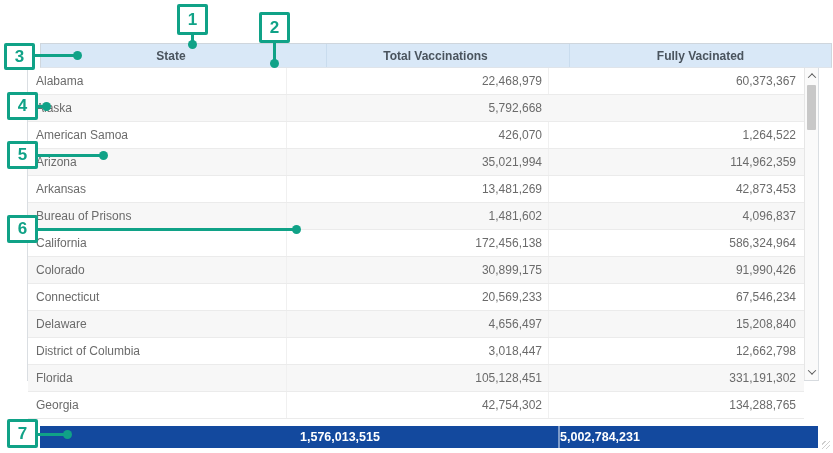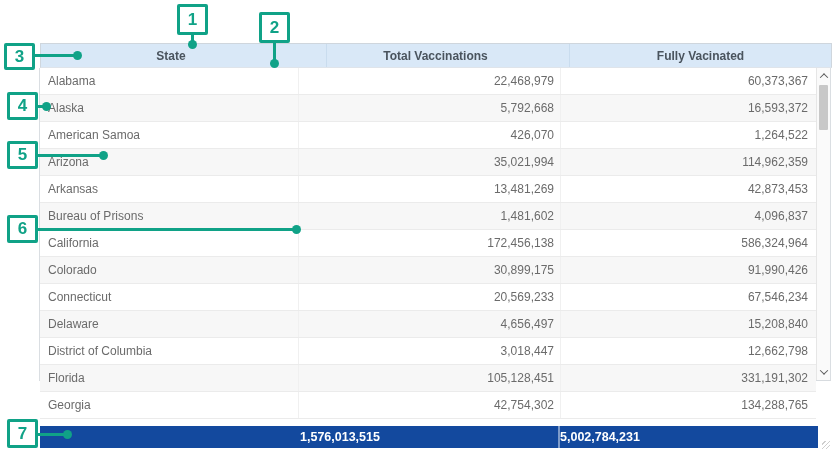--- a/index.html
+++ b/index.html
@@ -18,21 +18,21 @@
   }
   .thcell {
     display:flex; align-items:center; justify-content:center;
     font-size:12px; font-weight:700; color:#4a545e; box-sizing:border-box;
   }
   .thcell.h1 { width:260px; }
   .thcell.h2 { width:262px; border-left:1px solid #c9dcee; }
   .thcell.h3 { flex:1; border-left:1px solid #c9dcee; }
 
   .tbody {
-    position:absolute; left:39px; top:68px; width:792px; height:313px;
+    position:absolute; left:27px; top:68px; width:792px; height:313px;
     box-sizing:border-box; border-left:1px solid #dadee2; border-right:1px solid #dadee2;
     border-bottom:1px solid #d7dbdf; display:flex; background:#fff;
   }
   .rows-col { width:776px; }
   .trow {
     height:27px; box-sizing:border-box; display:flex; align-items:center;
     border-bottom:1px solid #ebebeb; background:#ffffff;
   }
   .trow.even { background:#f7f7f7; }
   .cell { box-sizing:border-box; font-size:12px; color:#6b6b6b; white-space:nowrap; overflow:hidden; }
@@ -94,21 +94,20 @@
     <div class="rows-col">
 
       <div class="trow">
         <div class="cell c1">Alabama</div>
         <div class="cell c2">22,468,979</div>
         <div class="cell c3">60,373,367</div>
       </div>
       <div class="trow even">
         <div class="cell c1">Alaska</div>
         <div class="cell c2">5,792,668</div>
-        <div class="cell c3">16,593,372</div>
       </div>
       <div class="trow">
         <div class="cell c1">American Samoa</div>
         <div class="cell c2">426,070</div>
         <div class="cell c3">1,264,522</div>
       </div>
       <div class="trow even">
         <div class="cell c1">Arizona</div>
         <div class="cell c2">35,021,994</div>
         <div class="cell c3">114,962,359</div>

